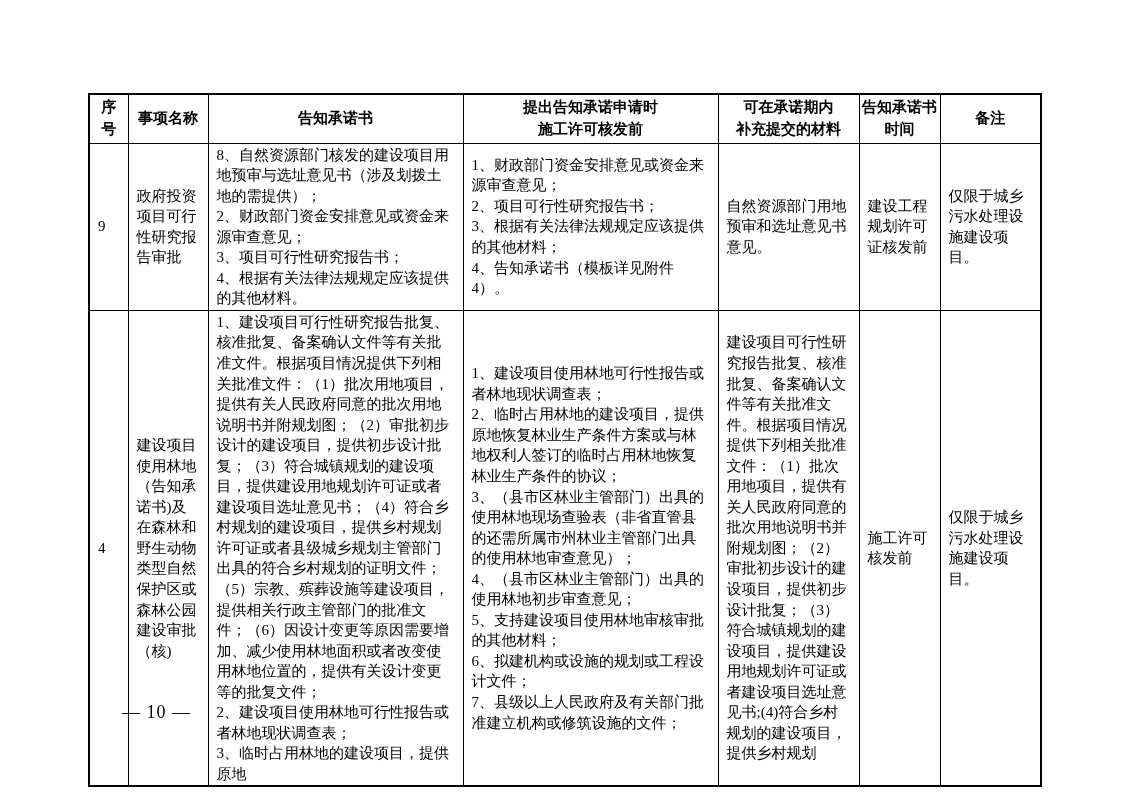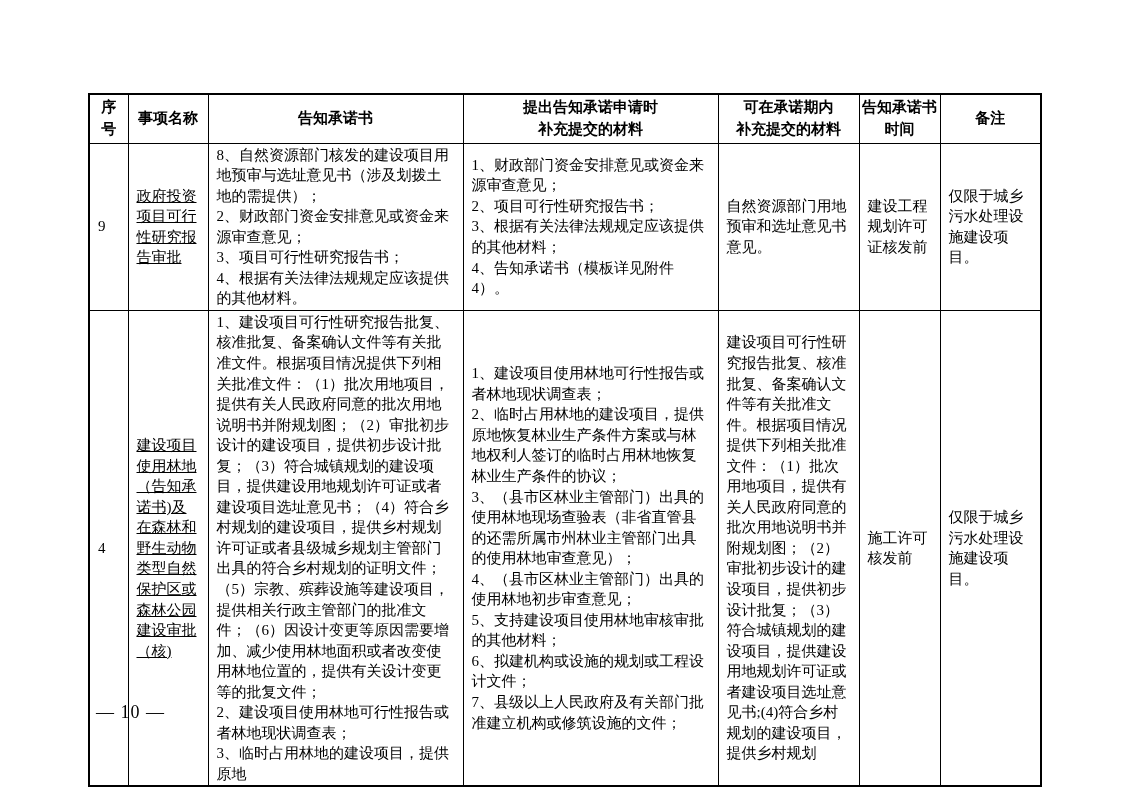--- a/index.html
+++ b/index.html
@@ -36,29 +36,29 @@
     white-space: pre-line;
     line-height: 1.45;
     padding: 2px 2px;
   }
   table.approval-table td {
     text-align: left;
     white-space: pre-line;
     padding: 1px 8px;
   }
   td.c-seq { text-align: center; padding: 1px 2px; }
-  td.c-name { padding: 1px 7px; text-decoration: underline; }
+  td.c-name { padding: 1px 7px; }
   td.c-long { padding: 1px 8px; }
   td.c-time, td.c-remark { padding: 1px 8px; }
   tr.header-row { height: 48px; }
   tr.row-9 { height: 166px; }
   tr.row-10 { height: 394px; }
   .page-footer {
     position: absolute;
-    left: 96px;
+    left: 122px;
     top: 702px;
     font-size: 18px;
     letter-spacing: 1px;
     white-space: nowrap;
   }
 </style>
 </head>
 <body>
 
 <div class="sheet">
@@ -72,21 +72,21 @@
       <col style="width:81px">
       <col style="width:101px">
     </colgroup>
     <tbody>
         <tr class="header-row">
       <th>序
 号</th>
       <th>事项名称</th>
       <th>告知承诺书</th>
       <th>提出告知承诺申请时
-补充提交的材料</th>
+施工许可核发前</th>
       <th>可在承诺期内
 补充提交的材料</th>
       <th>告知承诺书
 时间</th>
       <th>备注</th>
     </tr>
     <tr class="row-9">
       <td class="c-seq">9</td>
       <td class="c-name">政府投资项目可行性研究报告审批</td>
       <td class="c-long">8、自然资源部门核发的建设项目用地预审与选址意见书（涉及划拨土地的需提供）；

